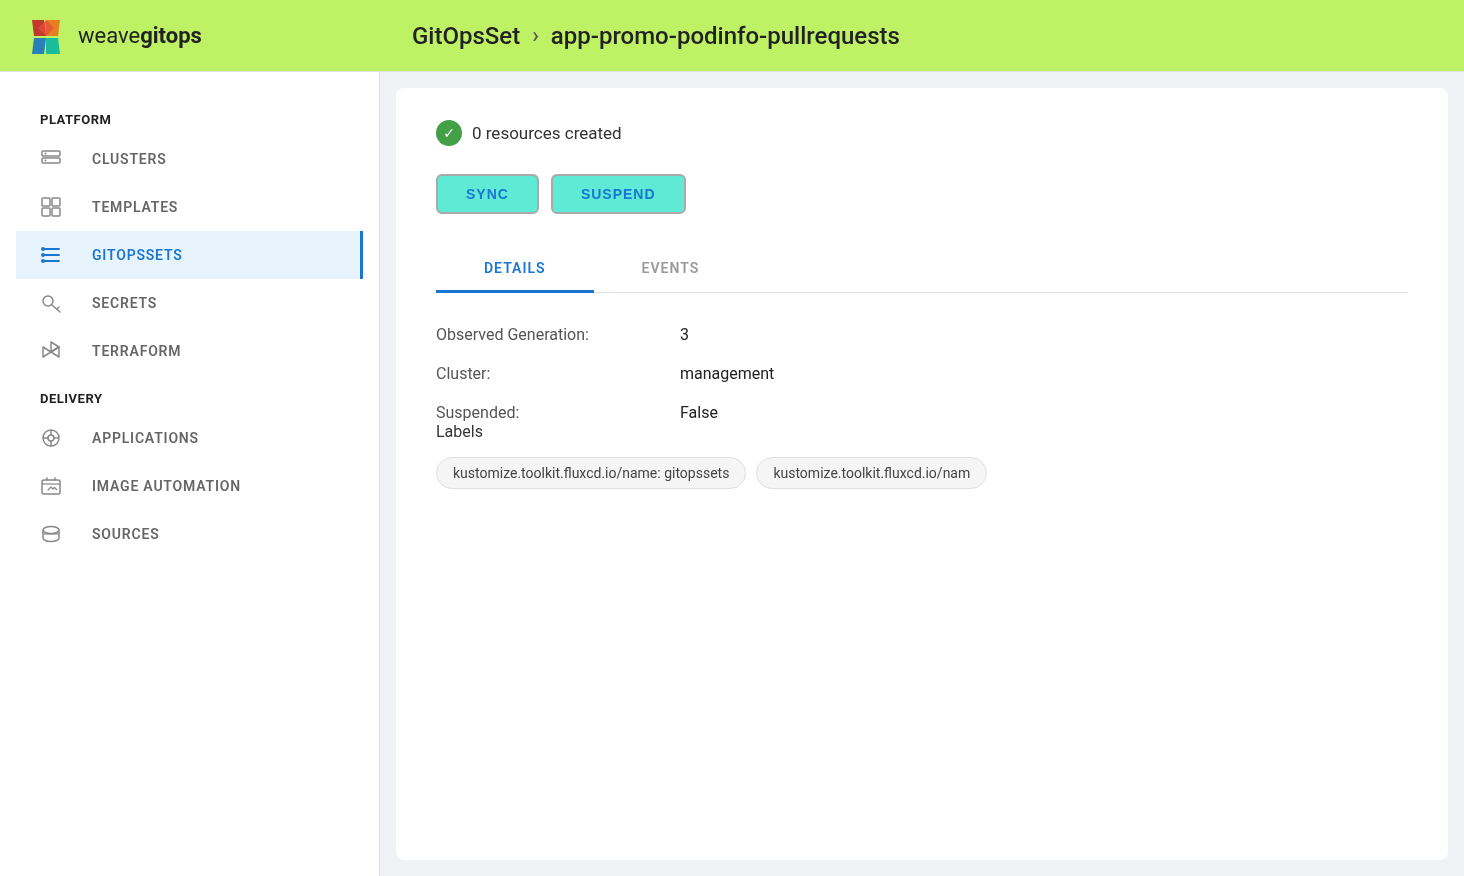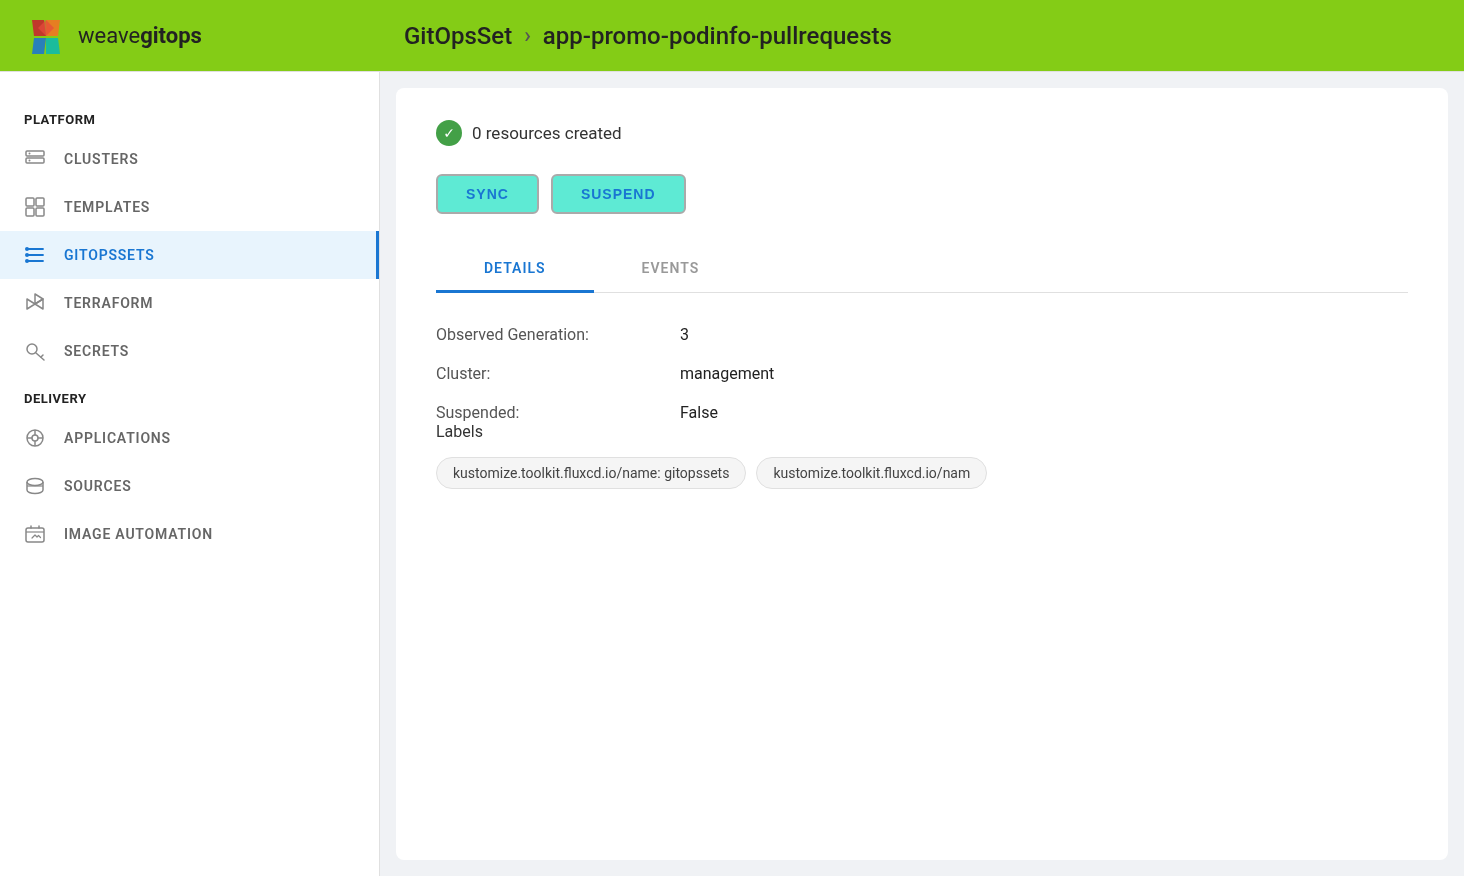--- a/index.html
+++ b/index.html
@@ -1,20 +1,20 @@
 <!DOCTYPE html>
 <html><head>
   <meta charset="utf-8">
   <style>
     * { box-sizing: border-box; margin: 0; padding: 0; }
     body { font-family: -apple-system, BlinkMacSystemFont, 'Segoe UI', Roboto, sans-serif; background: #f0f2f5; display: flex; flex-direction: column; height: 876px; width: 1464px; overflow: hidden; }
 
     
     .top-header {
-      background: #84cc16;
+      background: #bef264;
       border-bottom: 1px solid #e0e0e0;
       height: 72px;
       display: flex;
       align-items: center;
       padding: 0 24px;
       flex-shrink: 0;
     }
     .logo-area {
       display: flex;
       align-items: center;
@@ -33,53 +33,54 @@
     }
     .logo-text strong { font-weight: 700; }
     .breadcrumb-area {
       flex: 1;
       display: flex;
       align-items: center;
       gap: 12px;
       font-size: 24px;
       font-weight: 500;
       color: #222;
+      margin-left: 8px;
     }
     .breadcrumb-separator {
       color: #555;
       font-size: 22px;
     }
 
     
     .layout {
       display: flex;
       flex: 1;
       overflow: hidden;
     }
 
     
     .sidebar {
       width: 380px;
       background: #fff;
       border-right: 1px solid #e0e0e0;
-      padding: 24px 0;
+      padding: 24px 16px;
       flex-shrink: 0;
       overflow-y: auto;
     }
     .sidebar-section-label {
       font-size: 13px;
       font-weight: 700;
       color: #222;
       letter-spacing: 0.5px;
       padding: 16px 24px 8px 24px;
     }
     .sidebar-item {
       display: flex;
       align-items: center;
-      gap: 18px;
+      gap: 30px;
       padding: 13px 24px;
       cursor: pointer;
       color: #666;
       font-size: 14px;
       font-weight: 600;
       letter-spacing: 0.8px;
       text-transform: uppercase;
     }
     .sidebar-item.active {
       background: #e8f4fd;
@@ -276,37 +277,37 @@
           <circle cx="3" cy="11" r="2" fill="#1976d2"></circle>
           <circle cx="3" cy="17" r="2" fill="#1976d2"></circle>
         </svg>
       </span>
       <span>GITOPSSETS</span>
     </div>
 
     <div class="sidebar-item">
       <span class="icon">
         <svg width="22" height="22" viewBox="0 0 22 22" fill="none" xmlns="http://www.w3.org/2000/svg">
+          <ellipse cx="8" cy="9" rx="5" ry="5" stroke="#888" stroke-width="1.5" fill="none"></ellipse>
+          <line x1="12" y1="13" x2="20" y2="20" stroke="#888" stroke-width="1.5" stroke-linecap="round"></line>
+          <line x1="17" y1="17" x2="19" y2="15" stroke="#888" stroke-width="1.5" stroke-linecap="round"></line>
+        </svg>
+      </span>
+      <span>SECRETS</span>
+    </div>
+
+    <div class="sidebar-item">
+      <span class="icon">
+        <svg width="22" height="22" viewBox="0 0 22 22" fill="none" xmlns="http://www.w3.org/2000/svg">
           <polygon points="11,2 19,7 11,12" fill="none" stroke="#888" stroke-width="1.5" stroke-linejoin="round"></polygon>
           <polygon points="3,7 11,12 3,17" fill="none" stroke="#888" stroke-width="1.5" stroke-linejoin="round"></polygon>
           <polygon points="11,12 19,7 19,17" fill="none" stroke="#888" stroke-width="1.5" stroke-linejoin="round"></polygon>
         </svg>
       </span>
       <span>TERRAFORM</span>
-    </div>
-
-    <div class="sidebar-item">
-      <span class="icon">
-        <svg width="22" height="22" viewBox="0 0 22 22" fill="none" xmlns="http://www.w3.org/2000/svg">
-          <ellipse cx="8" cy="9" rx="5" ry="5" stroke="#888" stroke-width="1.5" fill="none"></ellipse>
-          <line x1="12" y1="13" x2="20" y2="20" stroke="#888" stroke-width="1.5" stroke-linecap="round"></line>
-          <line x1="17" y1="17" x2="19" y2="15" stroke="#888" stroke-width="1.5" stroke-linecap="round"></line>
-        </svg>
-      </span>
-      <span>SECRETS</span>
     </div>
 
     <div class="sidebar-section-label">DELIVERY</div>
 
     <div class="sidebar-item">
       <span class="icon">
         <svg width="22" height="22" viewBox="0 0 22 22" fill="none" xmlns="http://www.w3.org/2000/svg">
           <circle cx="11" cy="11" r="8" stroke="#888" stroke-width="1.5" fill="none"></circle>
           <circle cx="11" cy="11" r="3" stroke="#888" stroke-width="1.5" fill="none"></circle>
           <line x1="11" y1="3" x2="11" y2="8" stroke="#888" stroke-width="1.5"></line>
@@ -314,39 +315,39 @@
           <line x1="3" y1="11" x2="8" y2="11" stroke="#888" stroke-width="1.5"></line>
           <line x1="14" y1="11" x2="19" y2="11" stroke="#888" stroke-width="1.5"></line>
         </svg>
       </span>
       <span>APPLICATIONS</span>
     </div>
 
     <div class="sidebar-item">
       <span class="icon">
         <svg width="22" height="22" viewBox="0 0 22 22" fill="none" xmlns="http://www.w3.org/2000/svg">
-          <ellipse cx="11" cy="7" rx="8" ry="3.5" stroke="#888" stroke-width="1.5" fill="none"></ellipse>
-          <path d="M3 7 v8 c0 2 3.5 3.5 8 3.5s8-1.5 8-3.5V7" stroke="#888" stroke-width="1.5" fill="none"></path>
-          <line x1="3" y1="11" x2="19" y2="11" stroke="#888" stroke-width="1.2"></line>
-        </svg>
-      </span>
-      <span>SOURCES</span>
-    </div>
-
-    <div class="sidebar-item">
-      <span class="icon">
-        <svg width="22" height="22" viewBox="0 0 22 22" fill="none" xmlns="http://www.w3.org/2000/svg">
           <rect x="2" y="5" width="18" height="14" rx="2" stroke="#888" stroke-width="1.5" fill="none"></rect>
           <line x1="2" y1="9" x2="20" y2="9" stroke="#888" stroke-width="1.2"></line>
           <line x1="7" y1="5" x2="7" y2="3" stroke="#888" stroke-width="1.5" stroke-linecap="round"></line>
           <line x1="15" y1="5" x2="15" y2="3" stroke="#888" stroke-width="1.5" stroke-linecap="round"></line>
           <path d="M8 15 l3-3 2 2 1.5-1.5 2 2" stroke="#888" stroke-width="1.2" fill="none" stroke-linecap="round" stroke-linejoin="round"></path>
         </svg>
       </span>
       <span>IMAGE AUTOMATION</span>
+    </div>
+
+    <div class="sidebar-item">
+      <span class="icon">
+        <svg width="22" height="22" viewBox="0 0 22 22" fill="none" xmlns="http://www.w3.org/2000/svg">
+          <ellipse cx="11" cy="7" rx="8" ry="3.5" stroke="#888" stroke-width="1.5" fill="none"></ellipse>
+          <path d="M3 7 v8 c0 2 3.5 3.5 8 3.5s8-1.5 8-3.5V7" stroke="#888" stroke-width="1.5" fill="none"></path>
+          <line x1="3" y1="11" x2="19" y2="11" stroke="#888" stroke-width="1.2"></line>
+        </svg>
+      </span>
+      <span>SOURCES</span>
     </div>
   </nav>
 
   <main class="main-content">
 
     <div class="status-bar">
       <div class="status-icon-check">✓</div>
       <span>0 resources created</span>
     </div>
 

